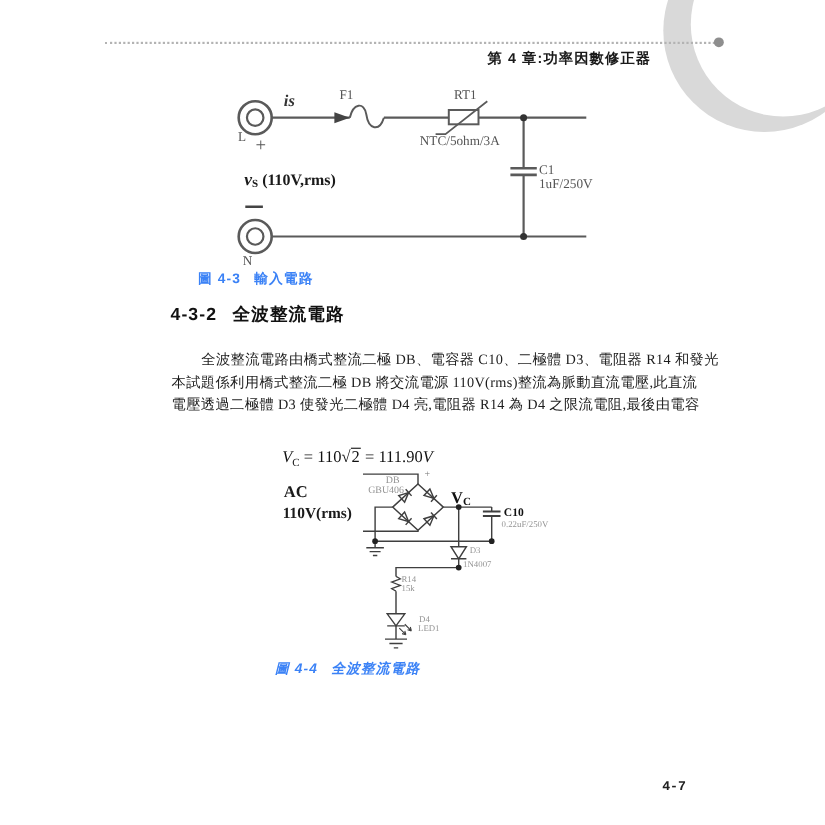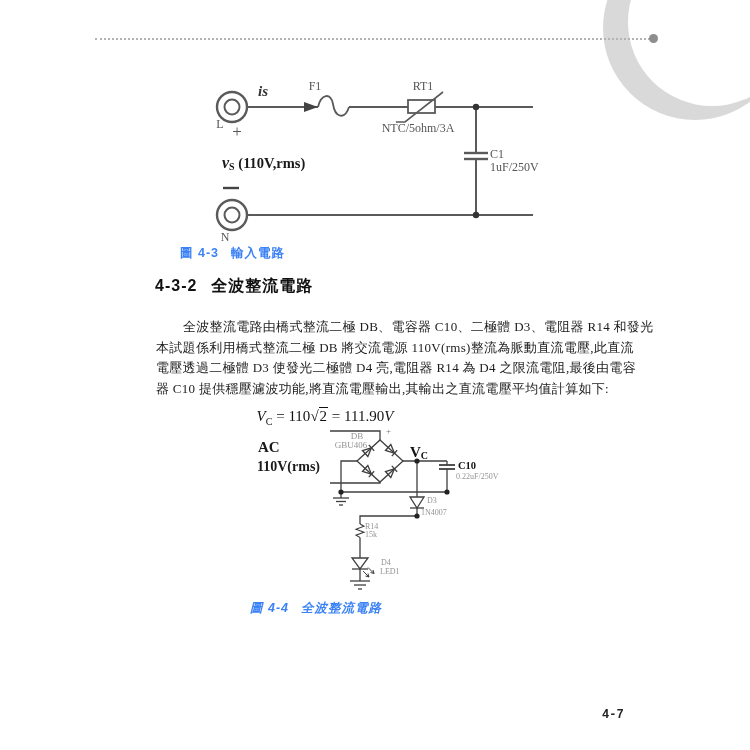--- a/index.html
+++ b/index.html
@@ -46,20 +46,21 @@
 </head>
 <body>
 
 <div id="page">
 
   <div class="corner-gray"></div>
   <div class="corner-white"></div>
 
   <div class="head-rule"></div>
   <div class="head-dot"></div>
+  <div class="chapter">第 4 章:功率因數修正器</div>
 
   <svg class="fig1" width="380" height="175" viewBox="0 0 380 175">
     <g stroke="#5a5a5a" stroke-width="2" fill="none">
 
       <circle cx="52" cy="32" r="15" stroke-width="2.4"></circle>
       <circle cx="52" cy="32" r="7.5" stroke-width="2"></circle>
 
       <line x1="67" y1="32" x2="138" y2="32"></line>
       <path d="M138,32 C141,19 151,17 153,29 C155,43 165,45 169,32" stroke-width="1.8"></path>
       <line x1="169" y1="32" x2="228" y2="32"></line>
@@ -101,21 +102,20 @@
   </div>
 
   <div class="section-head">
     <span>4-3-2</span><span class="sec-title">全波整流電路</span>
   </div>
 
   <div class="para">
     <div class="line indent">全波整流電路由橋式整流二極 DB、電容器 C10、二極體 D3、電阻器 R14 和發光</div>
     <div class="line">本試題係利用橋式整流二極 DB 將交流電源 110V(rms)整流為脈動直流電壓,此直流</div>
     <div class="line">電壓透過二極體 D3 使發光二極體 D4 亮,電阻器 R14 為 D4 之限流電阻,最後由電容</div>
-    <div class="line">器 C10 提供穩壓濾波功能,將直流電壓輸出,其輸出之直流電壓平均值計算如下:</div>
   </div>
 
   <div class="formula">
     <i>V</i><sub>C</sub>
     <span>=</span>
     <span>110</span><span>√</span><span class="radicand">2</span>
     <span>=</span>
     <span>111.90</span><i>V</i>
   </div>
 

